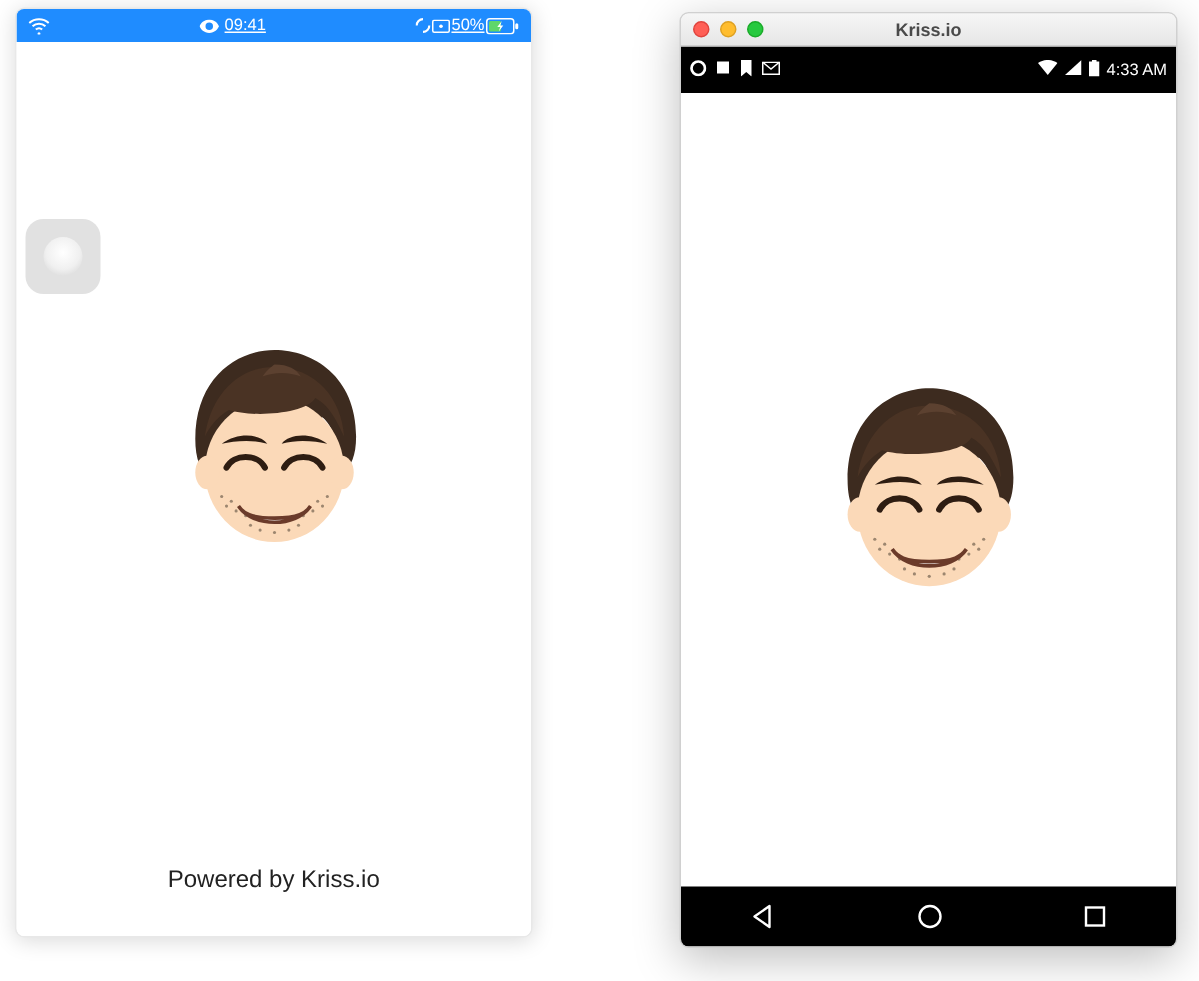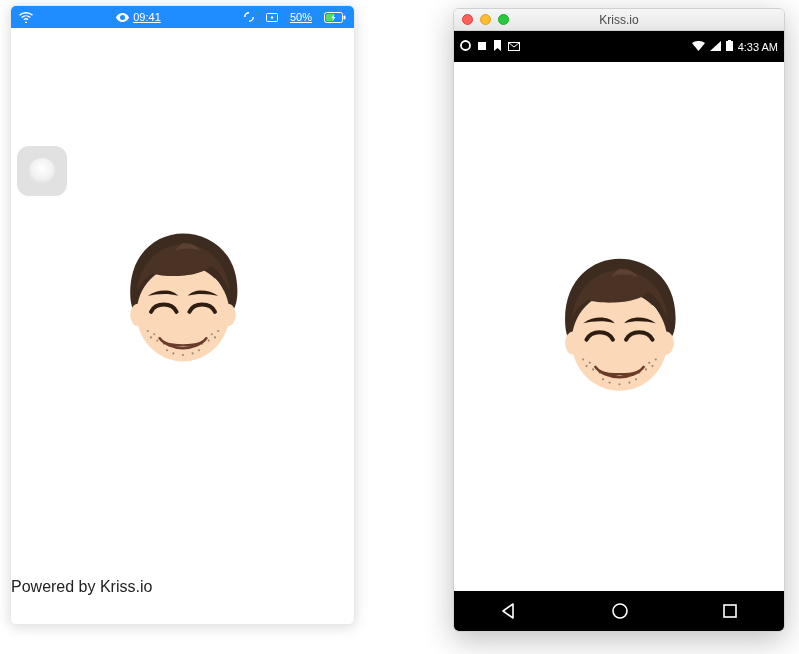--- a/index.html
+++ b/index.html
@@ -30,21 +30,21 @@
     color: #fff;
     font-size: 11px;
     font-weight: 500;
     display: flex;
     align-items: center;
     padding: 0 8px;
     text-decoration: underline;
   }
   .ios-status .filler { flex: 1; }
   .ios-status .center { flex: 0 0 auto; display:flex; align-items:center; gap:4px;}
-  .ios-status .right { display: flex; align-items: center; gap: 12px; }
+  .ios-status .right { display: flex; align-items: center; gap: 1px; }
   .ios-status .left { display:flex; align-items:center; gap:6px;}
   .ios-status svg { display:block; }
   .ios-body {
     position: relative;
     width: 100%;
     height: calc(100% - 22px);
     background: #fff;
     display:flex;
     flex-direction:column;
   }
@@ -58,21 +58,21 @@
     border-radius: 12px;
     background: rgba(200,200,200,.55);
     display:flex;align-items:center;justify-content:center;
   }
   .assistive-touch::after{
     content:"";
     width:26px;height:26px;border-radius:50%;
     background: radial-gradient(circle at 50% 40%, #fff 0%, #f0f0f0 55%, #d0d0d0 100%);
   }
   .powered {
-    text-align:left;
+    text-align:center;
     font-size: 16px;
     color:#222;
     padding-bottom: 28px;
     padding-top: 8px;
   }
 
   
   .mac-window{
     position:absolute;
     left:453px;
@@ -92,21 +92,21 @@
     border-bottom:1px solid #cfcfcf;
     display:flex;align-items:center;padding:0 8px;position:relative;
   }
   .traffic{display:flex;gap:7px;align-items:center;}
   .tl{width:11px;height:11px;border-radius:50%;}
   .tl.red{background:#ff5f56;border:1px solid #e0443e;}
   .tl.yellow{background:#ffbd2e;border:1px solid #dea123;}
   .tl.green{background:#27c93f;border:1px solid #1aab29;}
   .mac-title{
     position:absolute;left:0;right:0;text-align:center;
-    font-size:12px;color:#4a4a4a;font-weight:400;
+    font-size:12px;color:#4a4a4a;font-weight:700;
   }
   .android{flex:1;display:flex;flex-direction:column;background:#fff;}
   .android-status{
     height:31px;background:#000;color:#fff;
     display:flex;align-items:center;padding:12px 6px;font-size:11px;
   }
   .android-status .left{display:flex;align-items:center;gap:6px;}
   .android-status .right{margin-left:auto;display:flex;align-items:center;gap:5px;}
   .android-body{flex:1;display:flex;align-items:center;justify-content:center;background:#fff;}
   .android-nav{

